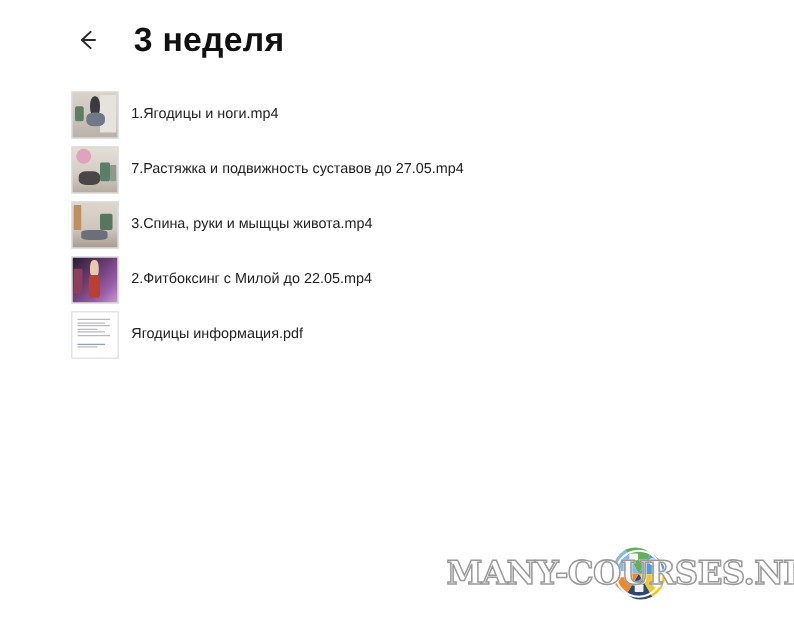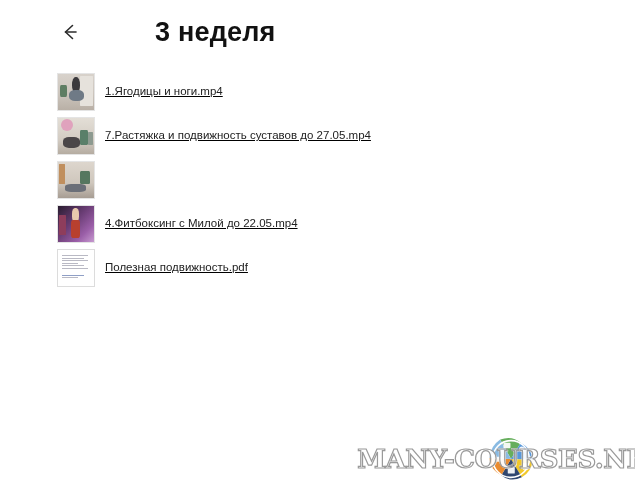--- a/index.html
+++ b/index.html
@@ -15,21 +15,20 @@
     position: relative;
   }
 
   
   .header {
     display: flex;
     align-items: center;
     padding: 18px 0 0 58px;
     height: 46px;
     box-sizing: border-box;
-    gap: 48px;
   }
   .back-arrow {
     width: 24px;
     height: 24px;
     display: flex;
     align-items: center;
     justify-content: center;
     color: #2b2b2b;
     flex: 0 0 auto;
     cursor: pointer;
@@ -42,21 +41,20 @@
     margin-left: 25px;
     letter-spacing: 0.2px;
     line-height: 1;
     white-space: nowrap;
   }
 
   
   .file-list {
     margin-top: 24px;
     padding-left: 57px;
-    text-decoration: underline;
   }
   .file-row {
     display: flex;
     align-items: center;
     height: 44px;
   }
   .thumb {
     width: 38px;
     height: 38px;
     flex: 0 0 auto;
@@ -222,50 +220,51 @@
   </div>
 
   <div class="file-row">
     <div class="thumb th3">
       <div class="t-inner">
         <span class="t-fig c"></span>
           <span class="t-fig a"></span>
         <span class="t-fig b"></span>
       </div>
     </div>
+    <div class="file-label">3.Спина, руки и мыщцы живота.mp4</div>
   </div>
 
   <div class="file-row">
     <div class="thumb th4">
       <div class="t-inner">
         <span class="t-fig c"></span>
           <span class="t-fig a"></span>
         <span class="t-fig b"></span>
       </div>
     </div>
-    <div class="file-label">4.Фитбоксинг с Милой до 22.05.mp4</div>
+    <div class="file-label">2.Фитбоксинг с Милой до 22.05.mp4</div>
   </div>
 
 
 
   <div class="file-row">
     <div class="thumb th-pdf">
       <div class="t-inner">
         <div class="pdf-line full"></div>
         <div class="pdf-line mid"></div>
         <div class="pdf-line full"></div>
         <div class="pdf-line short"></div>
         <div class="pdf-line mid"></div>
         <div class="pdf-line full"></div>
         <div class="pdf-gap"></div>
         <div class="pdf-line blue mid"></div>
         <div class="pdf-line short"></div>
       </div>
     </div>
-    <div class="file-label">Полезная подвижность.pdf</div>
+    <div class="file-label">Ягодицы информация.pdf</div>
   </div>
 
 </div>
 
 <div class="watermark">
   <svg class="wm-logo" viewBox="0 0 100 100">
     <circle cx="50" cy="50" r="34" fill="#ffffff"></circle>
 
     <path d="M50 50 L30 14 Q52 6 68 20 Z" fill="#5aa84f"></path>
     <path d="M50 50 L68 20 Q90 32 90 52 Z" fill="#4a90d9"></path>

